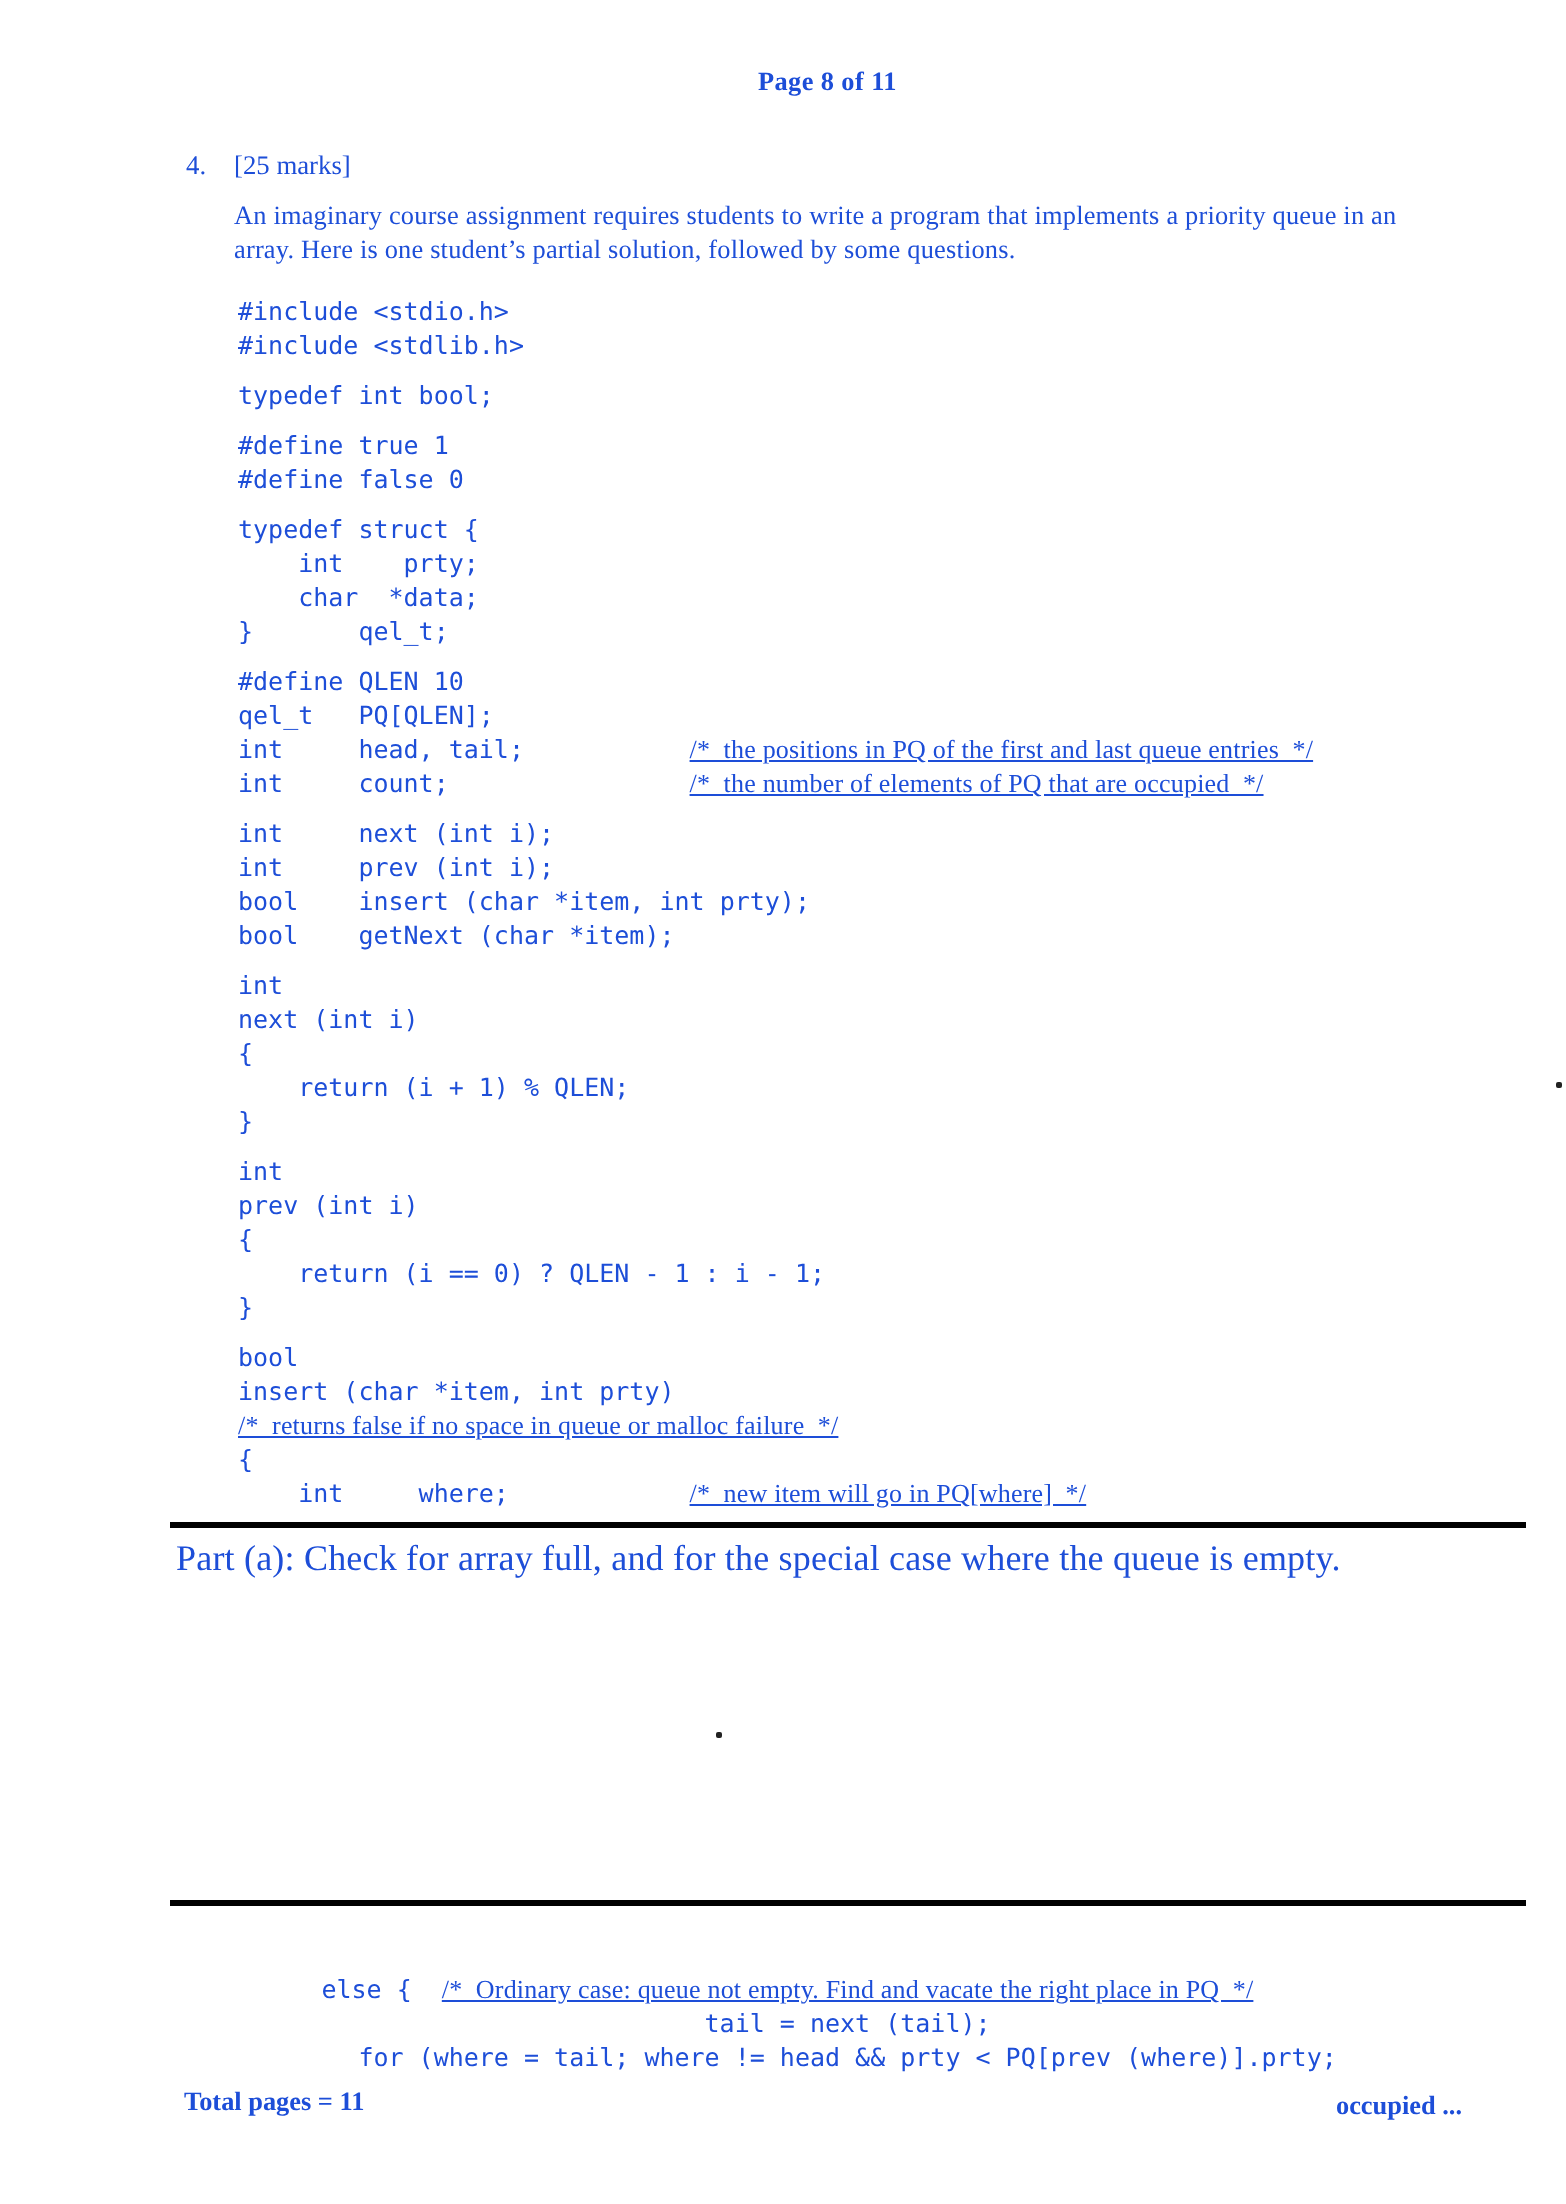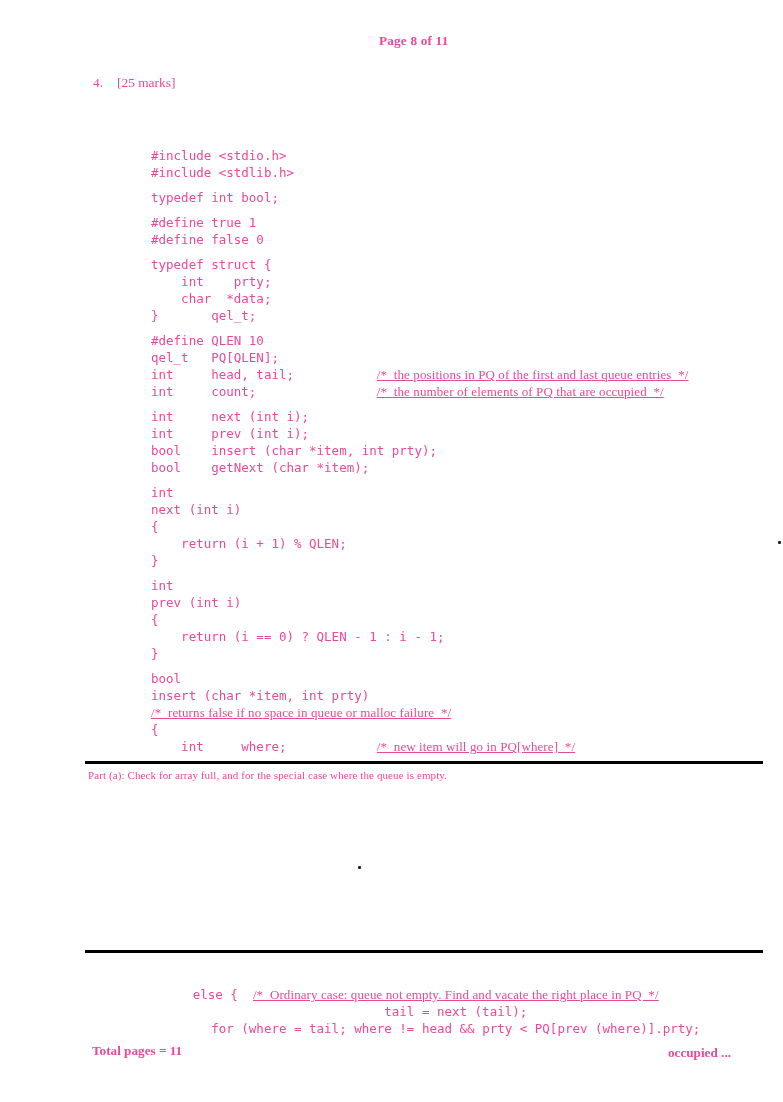--- a/index.html
+++ b/index.html
@@ -5,21 +5,21 @@
   html, body {
     margin: 0;
     padding: 0;
     background: #e8e8e8;
   }
   .page {
     position: relative;
     width: 783px;
     height: 1102px;
     background: #ffffff;
-    color: #ec4899;
+    color: #1d4ed8;
     overflow: hidden;
     font-family: "Liberation Serif", serif;
   }
   
   .pg-header {
     position: absolute;
     left: 379px;
     top: 33px;
     font: bold 13.2px "Liberation Serif", serif;
     letter-spacing: 0.2px;
@@ -48,21 +48,20 @@
     letter-spacing: 0.1px;
     white-space: pre;
   }
   
   .code {
     position: absolute;
     font-family: "DejaVu Sans Mono", monospace;
     font-size: 12.5px;
     line-height: 17px;
     white-space: pre;
-    margin-left: 32px;
   }
   #code-main { left: 119px; top: 147px; }
   #code-cont { left: 119px; top: 986px; text-align: center; }
   .code .line { height: 17px; }
   .code .gap  { height: 8px; }
   .code .cmt {
     font-family: "Liberation Serif", serif;
     font-size: 13px;
     letter-spacing: 0.1px;
     text-decoration: underline;
@@ -75,21 +74,21 @@
     height: 3px;
     background: #000;
   }
   .rule-a { top: 761px; }
   .rule-b { top: 950px; }
   
   .part-a {
     position: absolute;
     left: 88px;
     top: 769px;
-    font-size: 11px;
+    font-size: 18px;
     letter-spacing: 0.1px;
   }
   
   .footer-left {
     position: absolute;
     left: 92px;
     top: 1043px;
     font: bold 13.2px "Liberation Serif", serif;
     text-align: right;
   }
@@ -111,20 +110,21 @@
 </head>
 <body>
 
 <div class="page">
 
   <div class="pg-header">Page 8 of 11</div>
 
   <span class="q-num">4.</span>
   <span class="q-marks">[25 marks]</span>
 
+  <div class="intro" id="intro"><div>An imaginary course assignment requires students to write a program that implements a priority queue in an</div><div>array. Here is one student’s partial solution, followed by some questions.</div></div>
 
   <div class="code" id="code-main"><div class="line"><span class="c">#include &lt;stdio.h&gt;</span></div><div class="line"><span class="c">#include &lt;stdlib.h&gt;</span></div><div class="gap"></div><div class="line"><span class="c">typedef int bool;</span></div><div class="gap"></div><div class="line"><span class="c">#define true 1</span></div><div class="line"><span class="c">#define false 0</span></div><div class="gap"></div><div class="line"><span class="c">typedef struct {</span></div><div class="line"><span class="c">    int    prty;</span></div><div class="line"><span class="c">    char  *data;</span></div><div class="line"><span class="c">}       qel_t;</span></div><div class="gap"></div><div class="line"><span class="c">#define QLEN 10</span></div><div class="line"><span class="c">qel_t   PQ[QLEN];</span></div><div class="line"><span class="c">int     head, tail;           </span><span class="cmt">/*  the positions in PQ of the first and last queue entries  */</span></div><div class="line"><span class="c">int     count;                </span><span class="cmt">/*  the number of elements of PQ that are occupied  */</span></div><div class="gap"></div><div class="line"><span class="c">int     next (int i);</span></div><div class="line"><span class="c">int     prev (int i);</span></div><div class="line"><span class="c">bool    insert (char *item, int prty);</span></div><div class="line"><span class="c">bool    getNext (char *item);</span></div><div class="gap"></div><div class="line"><span class="c">int</span></div><div class="line"><span class="c">next (int i)</span></div><div class="line"><span class="c">{</span></div><div class="line"><span class="c">    return (i + 1) % QLEN;</span></div><div class="line"><span class="c">}</span></div><div class="gap"></div><div class="line"><span class="c">int</span></div><div class="line"><span class="c">prev (int i)</span></div><div class="line"><span class="c">{</span></div><div class="line"><span class="c">    return (i == 0) ? QLEN - 1 : i - 1;</span></div><div class="line"><span class="c">}</span></div><div class="gap"></div><div class="line"><span class="c">bool</span></div><div class="line"><span class="c">insert (char *item, int prty)</span></div><div class="line"><span class="cmt">/*  returns false if no space in queue or malloc failure  */</span></div><div class="line"><span class="c">{</span></div><div class="line"><span class="c">    int     where;            </span><span class="cmt">/*  new item will go in PQ[where]  */</span></div></div>
 
   <div class="rule rule-a"></div>
 
   <div class="part-a">Part (a): Check for array full, and for the special case where the queue is empty.</div>
 
   <div class="speck" style="left:778px; top:541px;"></div>
   <div class="speck" style="left:358px; top:866px;"></div>
 

